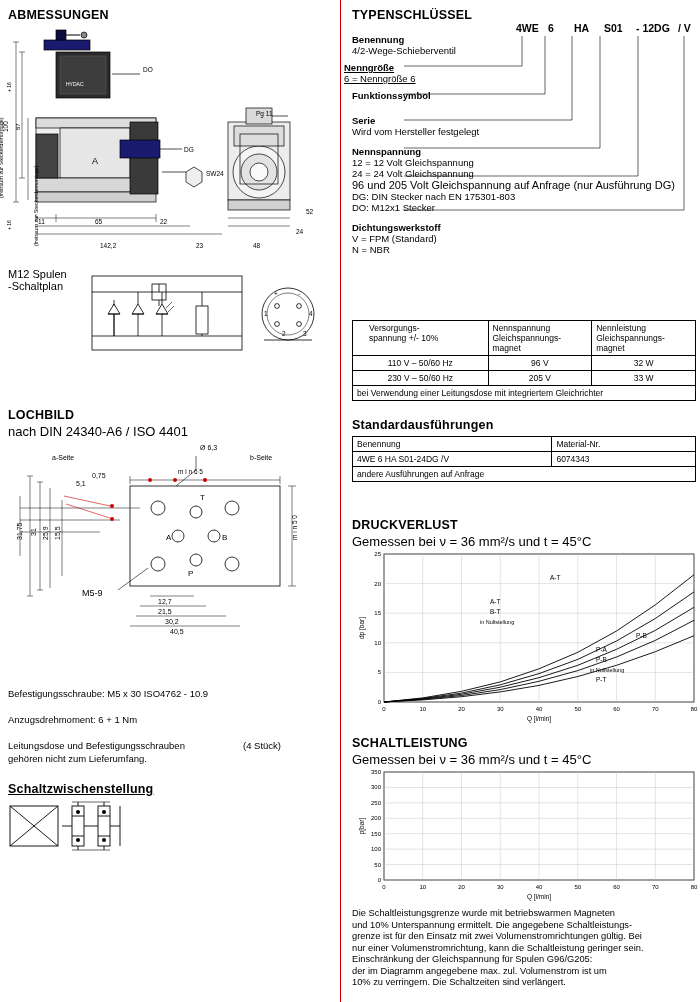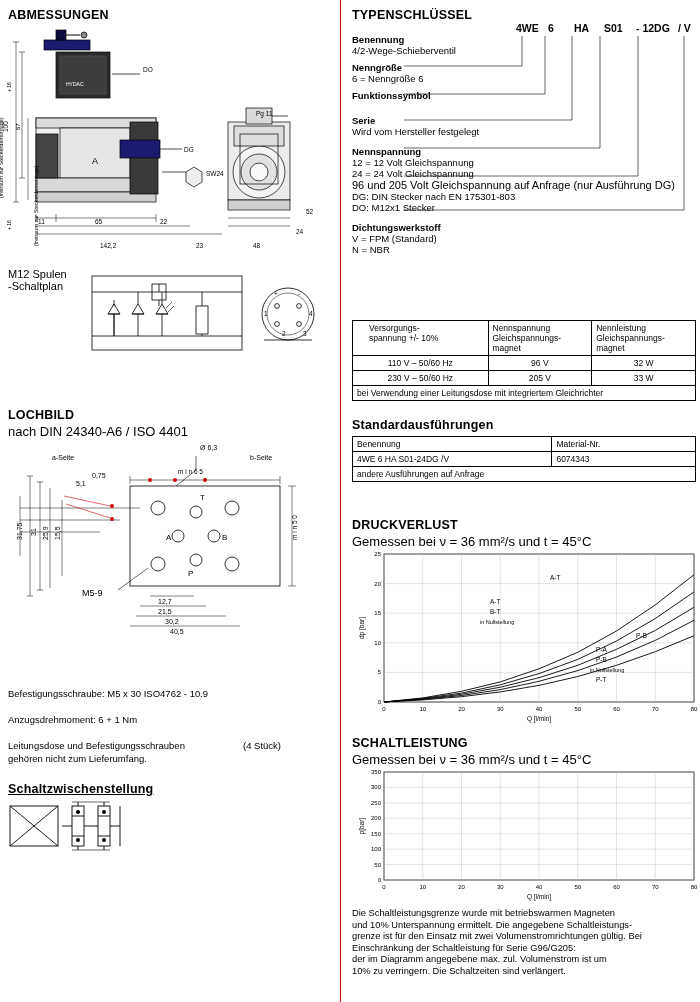--- a/index.html
+++ b/index.html
@@ -277,21 +277,21 @@
           <path d="M340 2 v174 h-280"></path>
         </g>
       </svg>
     </div>
 
     <div class="abs" style="left:8px; top:34px; width:344px;">
       <div class="bold" style="font-size:9.5px">Benennung</div>
       <div style="font-size:9.5px">4/2-Wege-Schieberventil</div>
     </div>
 
-    <div class="abs" style="left:8px; top:62px; width:344px;">
+    <div class="abs" style="left:0; top:62px; width:344px;text-decoration:underline;">
       <div class="bold" style="font-size:9.5px">Nenngröße</div>
       <div style="font-size:9.5px">6 = Nenngröße 6</div>
     </div>
 
     <div class="abs" style="left:8px; top:90px; width:344px;">
       <div class="bold" style="font-size:9.5px">Funktionssymbol</div>
     </div>
 
     <div class="abs" style="left:8px; top:115px; width:344px;">
       <div class="bold" style="font-size:9.5px">Serie</div>
@@ -463,19 +463,20 @@
           <text x="31" y="8" font-size="6" text-anchor="end" font-family="Liberation Sans, sans-serif">350</text>
           <text x="189" y="133" font-size="6.5" text-anchor="middle" font-family="Liberation Sans, sans-serif">Q [l/min]</text>
           <text x="14" y="60" font-size="6.5" text-anchor="middle" font-family="Liberation Sans, sans-serif" transform="rotate(-90 14 60)">p[bar]</text>
         </svg>
     </div>
 
     <div class="abs" style="left:8px; top:908px; width:344px; font-size:9.3px; line-height:11.5px;">
       <div>Die Schaltleistungsgrenze wurde mit betriebswarmen Magneten</div>
       <div>und 10% Unterspannung ermittelt. Die angegebene Schaltleistungs-</div>
       <div>grenze ist für den Einsatz mit zwei Volumenstromrichtungen gültig. Bei</div>
-      <div>Einschränkung der Schaltleistung für Serie G96/G205:</div>
+      <div>nur einer Volumenstromrichtung, kann die Schaltleistung geringer sein.</div>
+      <div>Einschränkung der Gleichspannung für Spulen G96/G205:</div>
       <div>der im Diagramm angegebene max. zul. Volumenstrom ist um</div>
       <div>10% zu verringern. Die Schaltzeiten sind verlängert.</div>
     </div>
 
   </div>
 </div>
 
 </body></html>

